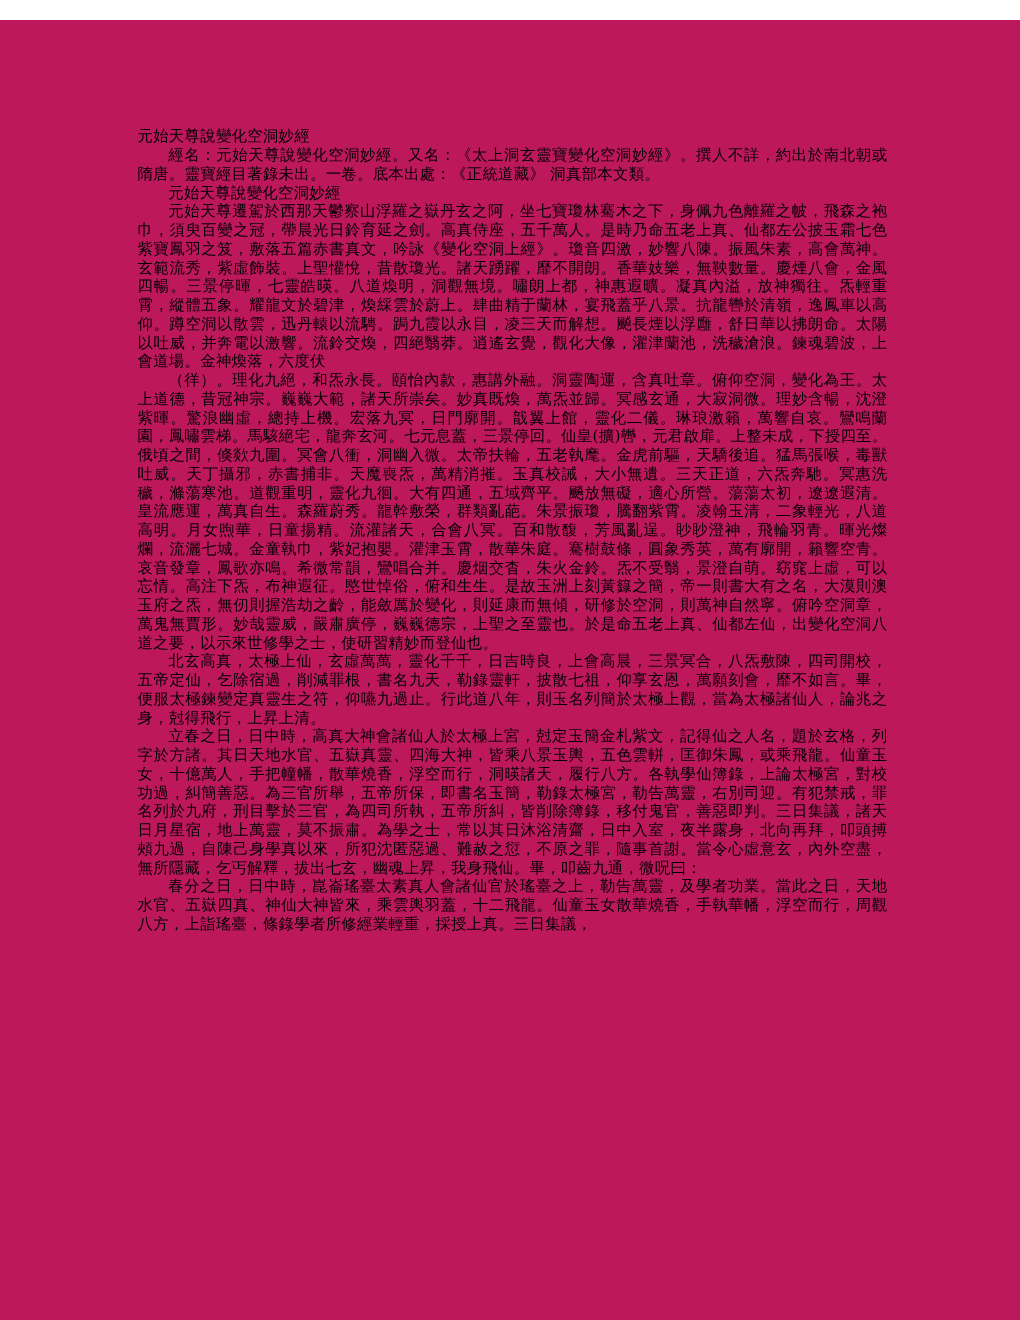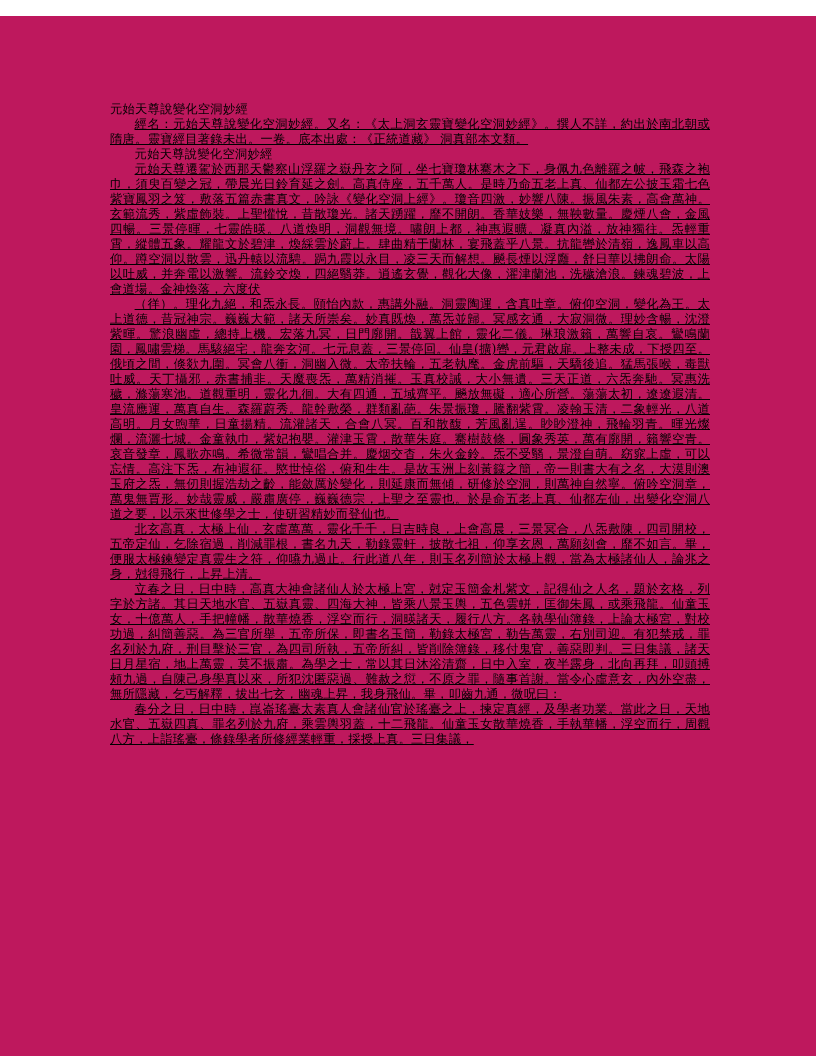--- a/index.html
+++ b/index.html
@@ -31,21 +31,20 @@
     margin: 0 0 0 0;
     font-size: 12.3px;
     line-height: 15.0px;
     text-align: justify;
     text-justify: inter-character;
     letter-spacing: 0.02em;
     word-break: break-all;
   }
   .para.indent {
     text-indent: 2em;
-    text-decoration: underline;
   }
   .title-line {
     margin: 0;
     font-size: 12.3px;
     line-height: 15.0px;
     letter-spacing: 0.02em;
   }
   .title-line.indent {
     text-indent: 2em;
   }
@@ -63,16 +62,16 @@
     <p class="title-line indent">元始天尊說變化空洞妙經</p>
 
     <p class="para indent">元始天尊遷駕於西那天鬱察山浮羅之嶽丹玄之阿，坐七寶瓊林騫木之下，身佩九色離羅之帔，飛森之袍巾，須臾百變之冠，帶晨光日鈴育延之劍。高真侍座，五千萬人。是時乃命五老上真、仙都左公披玉霜七色紫寶鳳羽之笈，敷落五篇赤書真文，吟詠《變化空洞上經》。瓊音四激，妙響八陳。振風朱素，高會萬神。玄範流秀，紫虛飾裝。上聖懽悅，昔散瓊光。諸天踴躍，靡不開朗。香華妓樂，無鞅數量。慶煙八會，金風四暢。三景停暉，七靈皓暎。八道煥明，洞觀無境。嘯朗上都，神惠遐曠。凝真內溢，放神獨往。炁輕重霄，縱體五象。耀龍文於碧津，煥綵雲於蔚上。肆曲精于蘭林，宴飛蓋乎八景。抗龍轡於清嶺，逸鳳車以高仰。蹲空洞以散雲，迅丹轅以流騁。跼九霞以永目，凌三天而解想。飇長煙以浮廱，舒日華以拂朗命。太陽以吐威，并奔電以激響。流鈴交煥，四絕翳莽。逍遙玄覺，觀化大像，濯津蘭池，洗穢滄浪。鍊魂碧波，上會道場。金神煥落，六度伏</p>
 
     <p class="para indent">（徉）。理化九絕，和炁永長。頤怡內款，惠講外融。洞靈陶運，含真吐章。俯仰空洞，變化為王。太上道德，昔冠神宗。巍巍大範，諸天所崇矣。妙真既煥，萬炁並歸。冥感玄通，大寂洞微。理妙含暢，沈澄紫暉。驚浪幽虛，總持上機。宏落九冥，日門廓開。戠翼上館，靈化二儀。琳琅激籟，萬響自哀。鸞鳴蘭園，鳳嘯雲梯。馬駭絕宅，龍奔玄河。七元息蓋，三景停回。仙皇(擴)轡，元君啟扉。上整未成，下授四至。俄頃之間，倏欻九圍。冥會八衝，洞幽入微。太帝扶輪，五老執麾。金虎前驅，天驕後追。猛馬張喉，毒獸吐威。天丁攝邪，赤書捕非。天魔喪炁，萬精消摧。玉真校誡，大小無遺。三天正道，六炁奔馳。冥惠洗穢，滌蕩寒池。道觀重明，靈化九徊。大有四通，五域齊平。飈放無礙，適心所營。蕩蕩太初，遼遼遐清。皇流應運，萬真自生。森羅蔚秀。龍幹敷榮，群類亂葩。朱景振瓊，騰翻紫霄。凌翰玉清，二象輕光，八道高明。月女煦華，日童揚精。流灌諸天，合會八冥。百和散馥，芳風亂逞。眇眇澄神，飛輪羽青。暉光燦爛，流灑七城。金童執巾，紫妃抱嬰。灌津玉霄，散華朱庭。騫樹鼓條，圓象秀英，萬有廓開，籟響空青。哀音發章，鳳歌亦鳴。希微常韻，鸞唱合并。慶烟交杳，朱火金鈴。炁不受翳，景澄自萌。窈窕上虛，可以忘情。高注下炁，布神遐征。愍世悼俗，俯和生生。是故玉洲上刻黃籙之簡，帝一則書大有之名，大漠則澳玉府之炁，無仞則握浩劫之齡，能斂厲於變化，則延康而無傾，研修於空洞，則萬神自然寧。俯吟空洞章，萬鬼無賈形。妙哉靈威，嚴肅廣停，巍巍德宗，上聖之至靈也。於是命五老上真、仙都左仙，出變化空洞八道之要，以示來世修學之士，使研習精妙而登仙也。</p>
 
     <p class="para indent">北玄高真，太極上仙，玄虛萬萬，靈化千千，日吉時良，上會高晨，三景冥合，八炁敷陳，四司開校，五帝定仙，乞除宿過，削減罪根，書名九天，勒錄靈軒，披散七祖，仰享玄恩，萬願刻會，靡不如言。畢，便服太極鍊變定真靈生之符，仰嚥九過止。行此道八年，則玉名列簡於太極上觀，當為太極諸仙人，論兆之身，尅得飛行，上昇上清。</p>
 
     <p class="para indent">立春之日，日中時，高真大神會諸仙人於太極上宮，尅定玉簡金札紫文，記得仙之人名，題於玄格，列字於方諸。其日天地水官、五嶽真靈、四海大神，皆乘八景玉輿，五色雲軿，匡御朱鳳，或乘飛龍。仙童玉女，十億萬人，手把幢幡，散華燒香，浮空而行，洞暎諸天，履行八方。各執學仙簿錄，上論太極宮，對校功過，糾簡善惡。為三官所舉，五帝所保，即書名玉簡，勒錄太極宮，勒告萬靈，右別司迎。有犯禁戒，罪名列於九府，刑目擊於三官，為四司所執，五帝所糾，皆削除簿錄，移付鬼官，善惡即判。三日集議，諸天日月星宿，地上萬靈，莫不振肅。為學之士，常以其日沐浴清齋，日中入室，夜半露身，北向再拜，叩頭搏頰九過，自陳己身學真以來，所犯沈匿惡過、難赦之愆，不原之罪，隨事首謝。當令心虛意玄，內外空盡，無所隱藏，乞丐解釋，拔出七玄，幽魂上昇，我身飛仙。畢，叩齒九通，微呪曰：</p>
 
-    <p class="para indent">春分之日，日中時，崑崙瑤臺太素真人會諸仙官於瑤臺之上，揀定真經，及學者功業。當此之日，天地水官、五嶽四真、罪名列於九府，乘雲輿羽蓋，十二飛龍。仙童玉女散華燒香，手執華幡，浮空而行，周觀八方，上詣瑤臺，條錄學者所修經業輕重，採授上真。三日集議，</p>
+    <p class="para indent">春分之日，日中時，崑崙瑤臺太素真人會諸仙官於瑤臺之上，勒告萬靈，及學者功業。當此之日，天地水官、五嶽四真、神仙大神皆來，乘雲輿羽蓋，十二飛龍。仙童玉女散華燒香，手執華幡，浮空而行，周觀八方，上詣瑤臺，條錄學者所修經業輕重，採授上真。三日集議，</p>
 
   </div>
 </div>
 
 </body></html>

